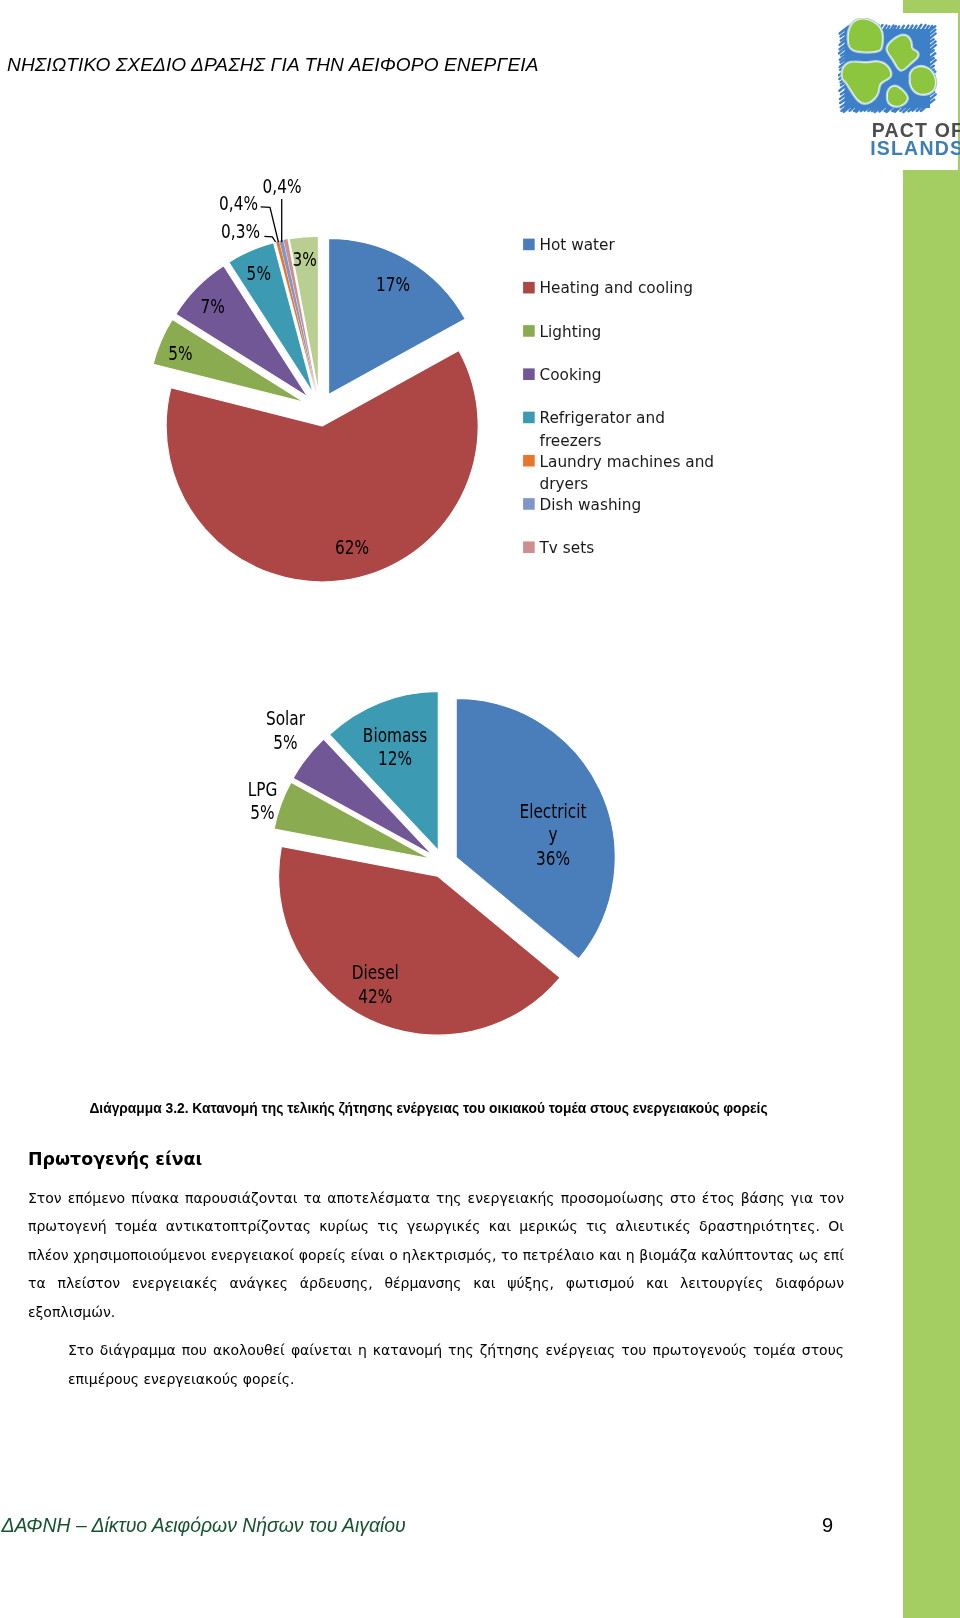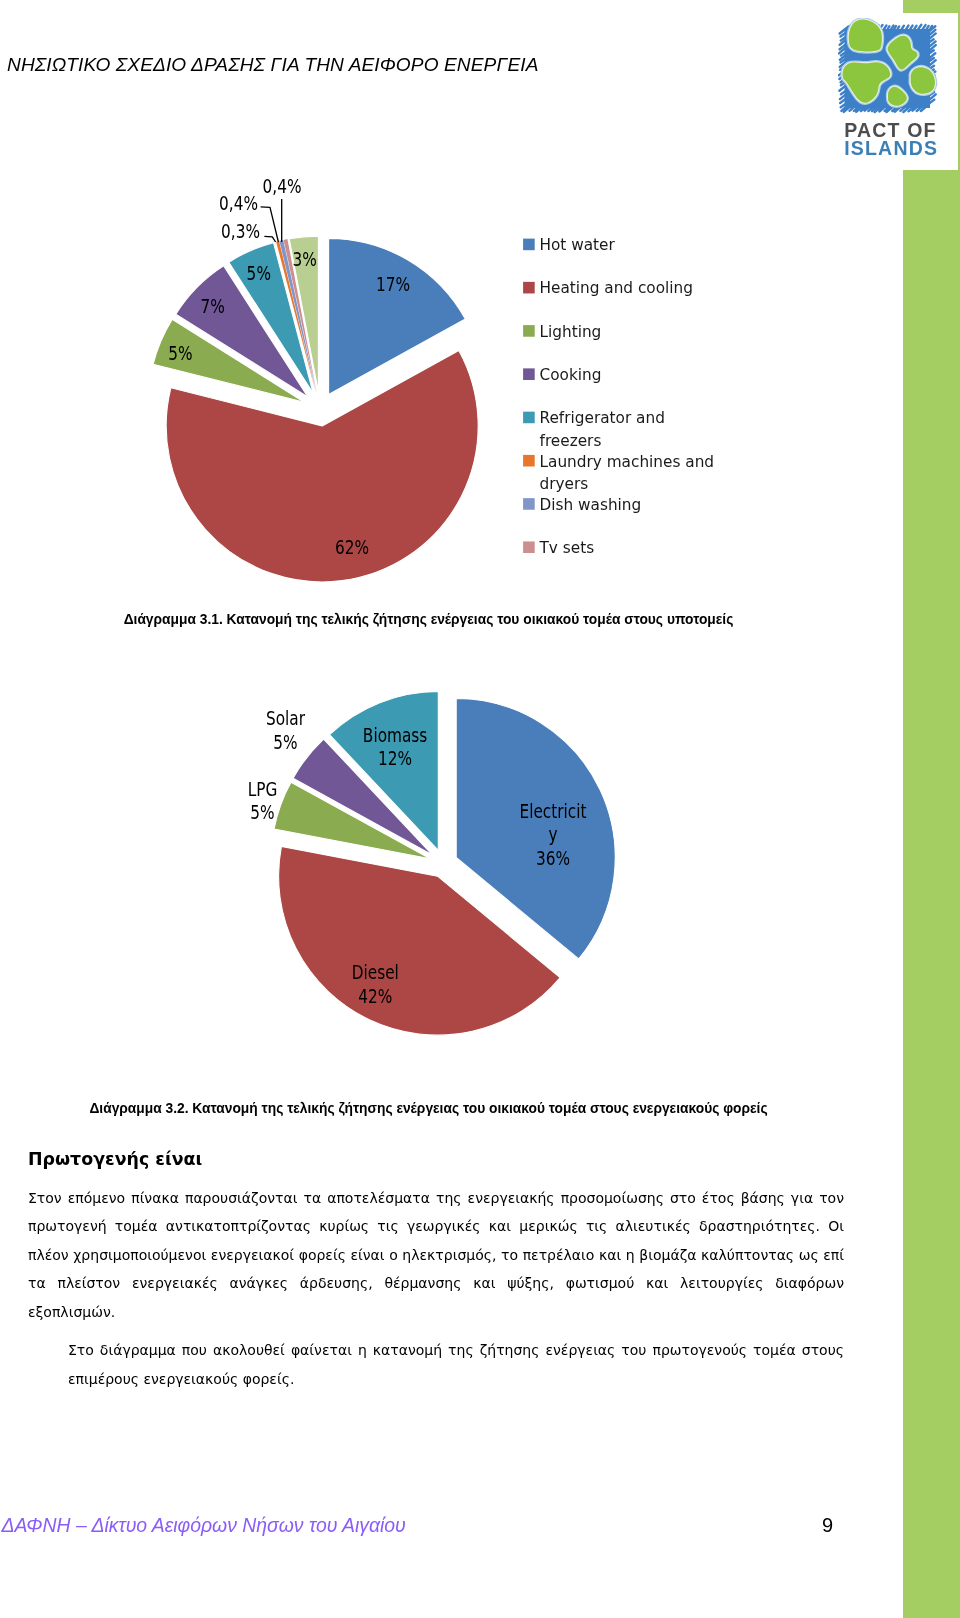--- a/index.html
+++ b/index.html
@@ -13,21 +13,21 @@
   .gb-top   {left:903px;  top:0px;    width:57px;  height:1618px;}
   .logo-plate{position:absolute;left:903px;top:13px;width:54.6px;height:157px;background:#ffffff;}
 
   
   .hdr{position:absolute;left:7px;top:53.5px;width:760px;}
   .hdr div{font-style:italic;color:#000;letter-spacing:.1px;}
   .hdr .l1{font-size:19.1px;line-height:22.1px;font-weight:400;}
   .hdr .l2{font-size:19.1px;line-height:22.1px;font-weight:700;}
 
   
-  .logo{position:absolute;left:838px;top:18px;width:110px;height:145px;}
+  .logo{position:absolute;left:838px;top:18px;width:110px;height:145px;text-align:right;}
   .logomark{display:block;width:110px;height:110px;}
   .logotext{position:absolute;left:6.2px;top:104px;width:120px;}
   .logotext div{font-family:"Liberation Sans",sans-serif;font-weight:700;font-size:19.5px;
      letter-spacing:1.2px;line-height:17.7px;white-space:nowrap;}
   .logotext .lt1{color:#4d4d4d;}
   .logotext .lt2{color:#3c7fb5;}
 
   
   svg.chart{position:absolute;left:0;top:0;width:960px;height:1618px;overflow:visible;}
   svg.chart path{stroke:#ffffff;stroke-width:1.1;stroke-linejoin:round;}
@@ -46,21 +46,21 @@
   #cap2{top:1101px;}
 
   
   .body{position:absolute;left:28px;width:816px;font-family:"DejaVu Sans",sans-serif;}
   h3.sec{font-size:17.4px;font-weight:700;margin:0;color:#000;line-height:20px;}
   p.par{font-size:14px;line-height:28.5px;margin:0;text-align:justify;color:#000;}
   p.par.last{text-align:justify;}
 
   
   .footer{position:absolute;left:1.5px;top:1515px;width:900px;font-family:"Liberation Sans",sans-serif;}
-  .footer .ft{font-style:italic;font-size:19.4px;color:#8b5cf6;display:inline-block;line-height:20px;}
+  .footer .ft{font-style:italic;font-size:19.4px;color:#14532d;display:inline-block;line-height:20px;}
   .footer .pg{position:absolute;left:820.5px;top:0px;font-size:20px;color:#000;line-height:20px;}
 </style>
 </head>
 <body>
 
 <div class="page" data-name="document-page">
   <div class="greenbar gb-top" data-name="green-accent-bar"></div>
   <div class="logo-plate" data-name="logo-backing-plate"></div>
 
   <div class="hdr" data-name="document-header">
@@ -135,21 +135,20 @@
         <text x="539.5" y="440.94" data-name="legend-1-label-4">freezers</text>
         <rect x="523.1" y="454.9" width="11.6" height="11.6" fill="#e8762c" data-name="legend-1-swatch-5"></rect>
         <text x="539.5" y="461.5" data-name="legend-1-label-5">Laundry machines and</text>
         <text x="539.5" y="484.2" data-name="legend-1-label-5">dryers</text>
         <rect x="523.1" y="498.16" width="11.6" height="11.6" fill="#8196c8" data-name="legend-1-swatch-6"></rect>
         <text x="539.5" y="504.76000000000005" data-name="legend-1-label-6">Dish washing</text>
         <rect x="523.1" y="541.4200000000001" width="11.6" height="11.6" fill="#cd8f8d" data-name="legend-1-swatch-7"></rect>
         <text x="539.5" y="548.02" data-name="legend-1-label-7">Tv sets</text>
       </g>
   </svg>
-  <div id="cap1" class="caption" data-name="chart-1-caption">Διάγραμμα 3.1. Κατανομή της τελικής ζήτησης ενέργειας του οικιακού τομέα στους υποτομείς</div>
 
   <svg id="chart2" class="chart" viewBox="0 0 960 1618" data-name="chart-2-household-carriers">
     <g data-name="pie-2-slices">
       <path d="M456.2,857.5L456.2,698.5A159,159 0 0,1 578.7,958.9Z" data-name="pie-2-slice-electricity" fill="#4a7ebb"></path>
       <path d="M437.5,876.2L560.1,977.5A159,159 0 0,1 281.4,846.4Z" data-name="pie-2-slice-diesel" fill="#ac4746"></path>
       <path d="M430.3,858.8L274.1,829.0A159,159 0 0,1 291.0,782.2Z" data-name="pie-2-slice-lpg" fill="#8aab4f"></path>
       <path d="M432.4,854.9L293.1,778.3A159,159 0 0,1 323.6,739.0Z" data-name="pie-2-slice-solar" fill="#715796"></path>
       <path d="M438.3,850.5L329.5,734.6A159,159 0 0,1 438.3,691.5Z" data-name="pie-2-slice-biomass" fill="#3d9ab3"></path>
     </g>
     <g class="pielab" data-name="pie-2-data-labels">

